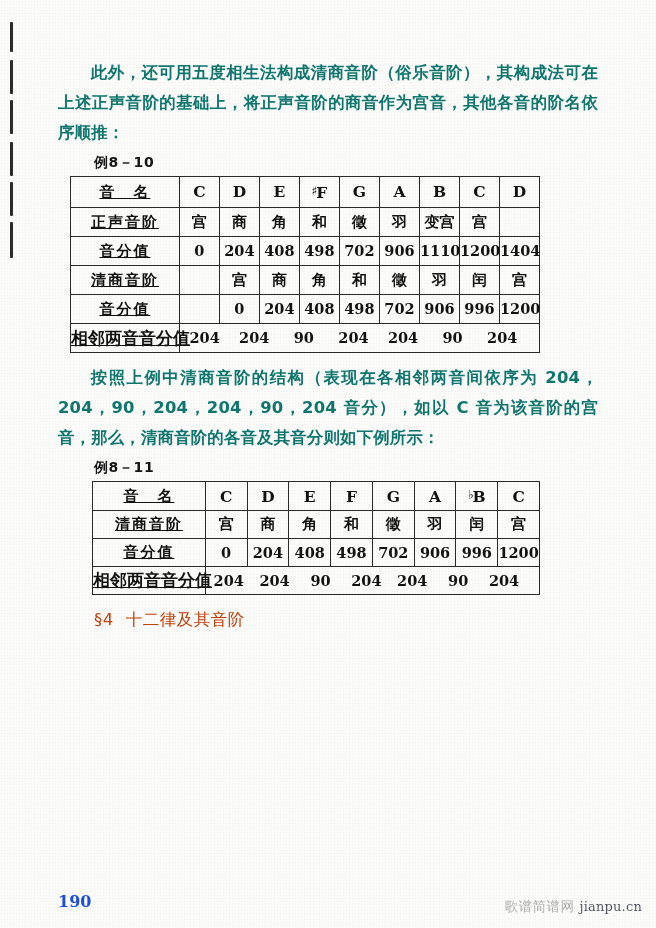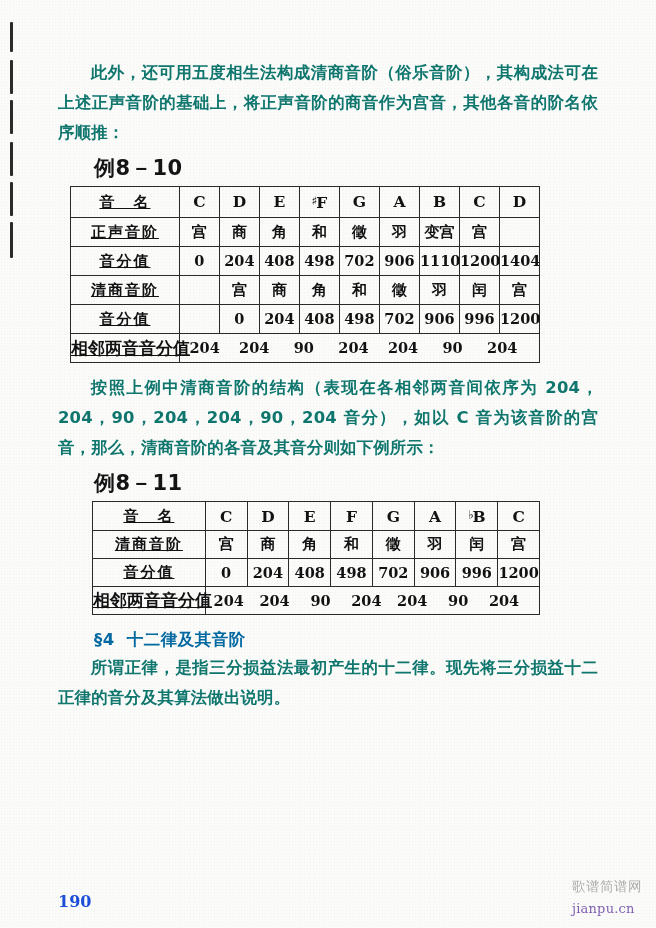--- a/index.html
+++ b/index.html
@@ -66,21 +66,21 @@
     text-align: justify;
     font-weight: 700;
     color: #0f766e;
   }
   p.para.indent {
     text-indent: 2em;
   }
 
   .example-label {
     margin: 6px 0 4px 36px;
-    font-size: 21px;
+    font-size: 14px;
     font-weight: 700;
     letter-spacing: 0.6px;
     color: #141414;
   }
 
   
   .tbl-wrap {
     margin: 0 0 10px 0;
   }
   .tbl-wrap.t1 { margin-left: 12px; width: 470px; }
@@ -146,23 +146,23 @@
   .accidental {
     font-family: "DejaVu Sans", sans-serif;
     font-size: 12px;
     vertical-align: 3px;
     margin-right: -1px;
   }
 
   h2.section {
     margin: 14px 0 2px 36px;
     font-size: 16.5px;
-    font-weight: 700;
+    font-weight: 400;
     letter-spacing: 0.5px;
-    color: #0369a1;
+    color: #c2410c;
   }
   h2.section .secnum { margin-right: 12px; }
 
   .page-number {
     position: absolute;
     left: 58px;
     top: 892px;
     font-family: "DejaVu Serif", serif;
     font-size: 16px;
     font-weight: 700;
@@ -170,31 +170,30 @@
   }
 
   .watermark {
     position: absolute;
     right: 14px;
     bottom: 12px;
     display: flex;
     align-items: baseline;
     gap: 5px;
     opacity: 0.72;
-    flex-direction: column;
   }
   .watermark .wm-cn {
     font-size: 13.5px;
     color: #8f8f8f;
     letter-spacing: 0.5px;
   }
   .watermark .wm-en {
     font-family: "DejaVu Serif", serif;
     font-size: 13px;
-    color: #4c1d95;
+    color: #0f172a;
     letter-spacing: 0.2px;
   }
 </style>
 </head>
 <body>
 
 <div class="paper-grain"></div>
 
 <div class="page">
 
@@ -352,21 +351,20 @@
               </td>
             </tr>
           </tbody>
       </table>
     </div>
 
     <h2 class="section">
       <span class="secnum">§4</span><span>十二律及其音阶</span>
     </h2>
 
-    <p class="para indent">所谓正律，是指三分损益法最初产生的十二律。现先将三分损益十二正律的音分及其算法做出说明。</p>
 
   </div>
 
   <div class="page-number">190</div>
 
   <div class="watermark">
     <span class="wm-cn">歌谱简谱网</span>
     <span class="wm-en">jianpu.cn</span>
   </div>
 

